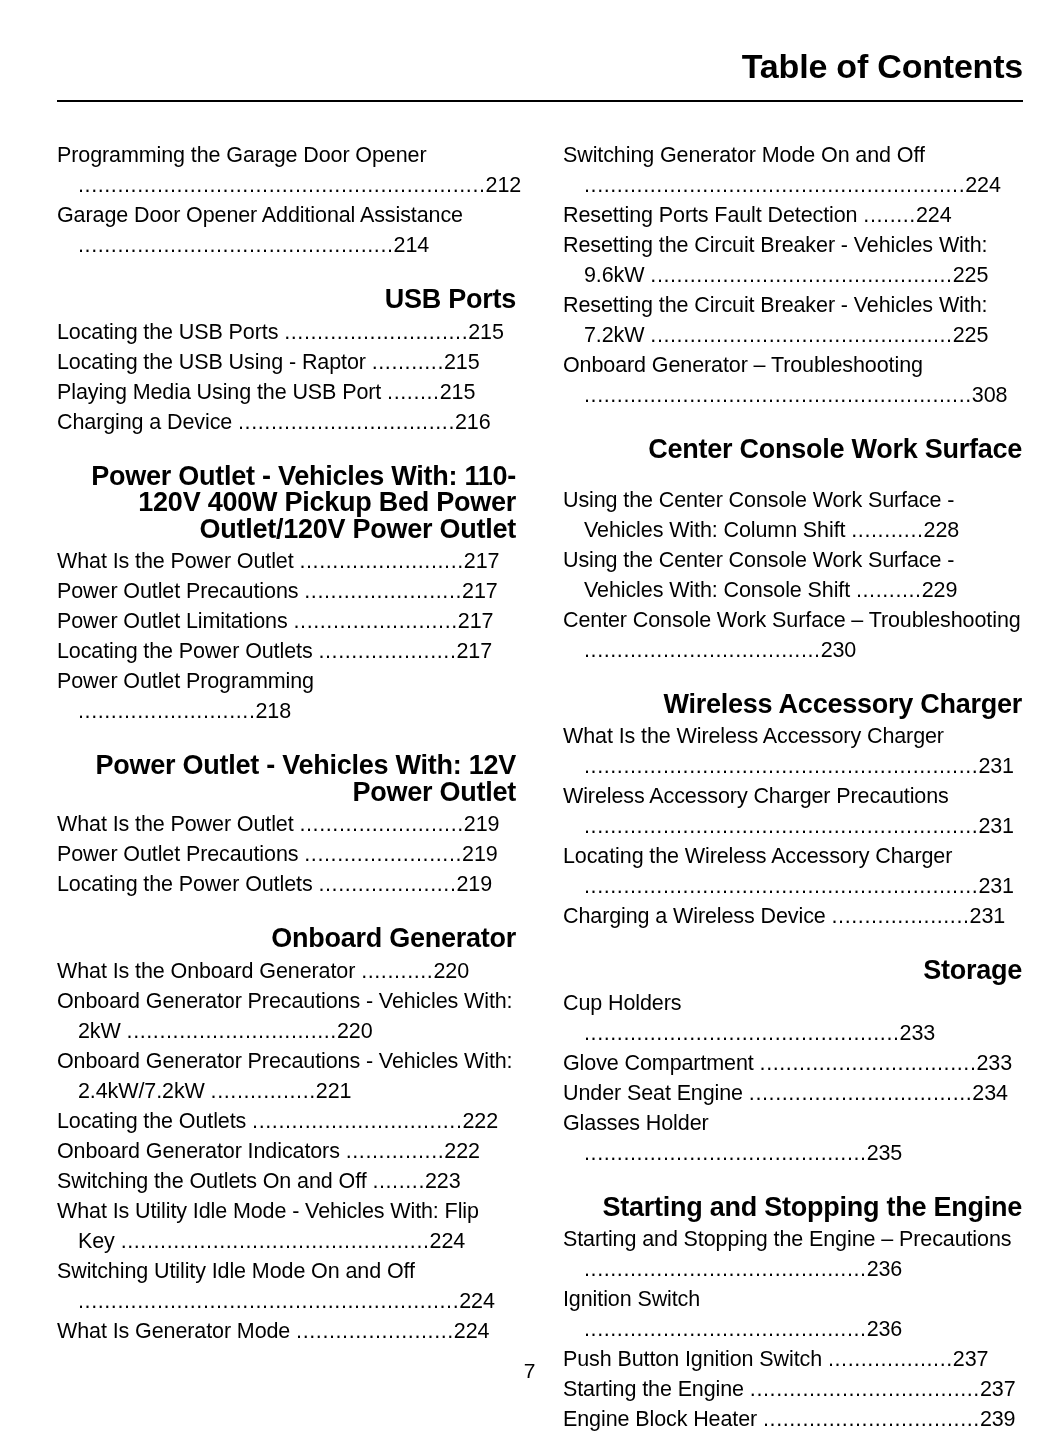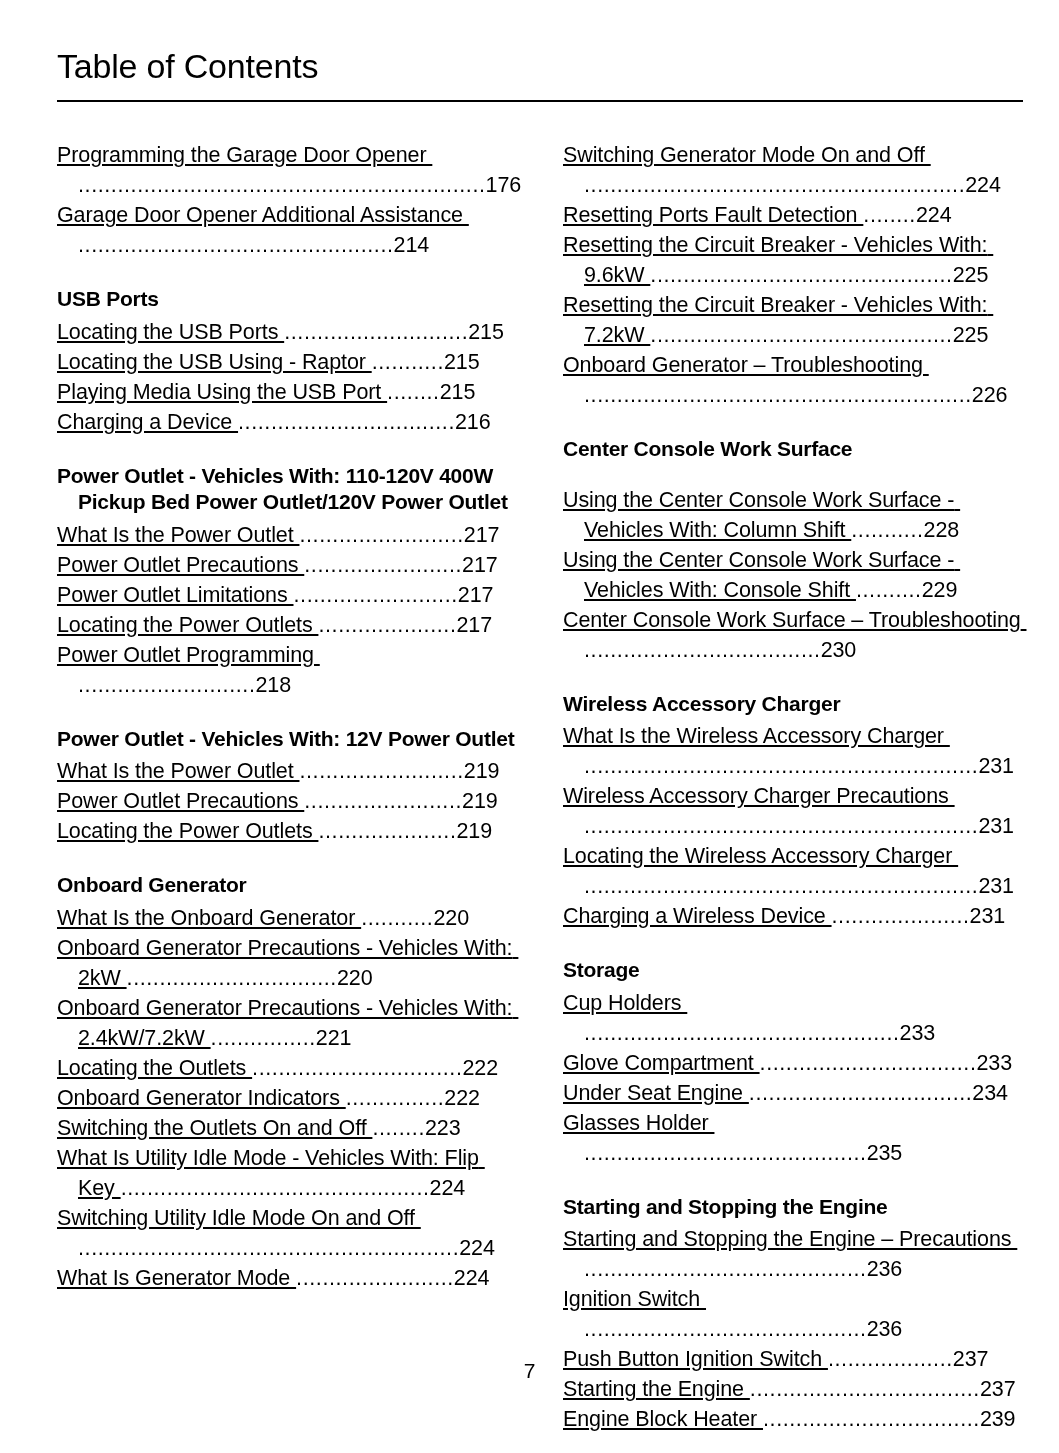--- a/index.html
+++ b/index.html
@@ -19,23 +19,23 @@
     position: absolute;
     left: 0; top: 0;
     width: 1059px;
     height: 1453px;
   }
   .page-title {
     position: absolute;
     left: 57px;
     top: 46px;
     width: 966px;
-    text-align: left;
+    text-align: right;
     font-size: 34px;
-    font-weight: normal;
+    font-weight: bold;
     letter-spacing: -0.2px;
     line-height: 40px;
   }
   .title-rule {
     position: absolute;
     left: 57px;
     top: 100px;
     width: 966px;
     height: 2px;
     background: #000000;
@@ -49,43 +49,44 @@
     gap: 47px;
   }
   .column {
     width: 459px;
     flex: 0 0 459px;
   }
   .section {
     margin: 0;
   }
   .section-heading {
-    font-size: 21px;
+    font-size: 27px;
     font-weight: bold;
     line-height: 26.5px;
     letter-spacing: -0.25px;
     padding-left: 21px;
     text-indent: -21px;
     margin: 0 0 4px 0;
+    text-align: right;
   }
   .gap-before-heading {
     margin-top: 26px;
   }
   .toc-entry {
     display: block;
     font-size: 21.5px;
     line-height: 30px;
     letter-spacing: -0.1px;
     padding-left: 21px;
     text-indent: -21px;
     margin: 0;
     white-space: normal;
     word-break: normal;
   }
-  .toc-entry .label { white-space: pre-wrap; text-decoration: underline; }
+  .toc-entry .label { white-space: pre-wrap; }
   .toc-entry .leader { letter-spacing: 0.6px; }
   .toc-entry .pageno { }
   .page-number {
     position: absolute;
     left: 0;
     top: 1358px;
     width: 1059px;
     text-align: center;
     font-size: 21px;
     line-height: 26px;
@@ -95,21 +96,21 @@
 <body>
 
 <div class="page">
 
   <div class="page-title">Table of Contents</div>
   <div class="title-rule"></div>
 
   <div class="columns">
     <div class="column" id="col-0">
         <div class="section">
-          <div class="toc-entry"><span class="label">Programming the Garage Door Opener </span><span class="leader">..............................................................</span><span class="pageno">176</span></div>
+          <div class="toc-entry"><span class="label">Programming the Garage Door Opener </span><span class="leader">..............................................................</span><span class="pageno">212</span></div>
           <div class="toc-entry"><span class="label">Garage Door Opener Additional Assistance </span><span class="leader">................................................</span><span class="pageno">214</span></div>
         </div>
         <div class="section">
           <div class="section-heading gap-before-heading">USB Ports</div>
           <div class="toc-entry"><span class="label">Locating the USB Ports </span><span class="leader">............................</span><span class="pageno">215</span></div>
           <div class="toc-entry"><span class="label">Locating the USB Using - Raptor </span><span class="leader">...........</span><span class="pageno">215</span></div>
           <div class="toc-entry"><span class="label">Playing Media Using the USB Port </span><span class="leader">........</span><span class="pageno">215</span></div>
           <div class="toc-entry"><span class="label">Charging a Device </span><span class="leader">.................................</span><span class="pageno">216</span></div>
         </div>
         <div class="section">
@@ -138,21 +139,21 @@
           <div class="toc-entry"><span class="label">Switching Utility Idle Mode On and Off </span><span class="leader">..........................................................</span><span class="pageno">224</span></div>
           <div class="toc-entry"><span class="label">What Is Generator Mode </span><span class="leader">........................</span><span class="pageno">224</span></div>
         </div>
       </div>
     <div class="column" id="col-1">
         <div class="section">
           <div class="toc-entry"><span class="label">Switching Generator Mode On and Off </span><span class="leader">..........................................................</span><span class="pageno">224</span></div>
           <div class="toc-entry"><span class="label">Resetting Ports Fault Detection </span><span class="leader">........</span><span class="pageno">224</span></div>
           <div class="toc-entry"><span class="label">Resetting the Circuit Breaker - Vehicles With: 9.6kW </span><span class="leader">..............................................</span><span class="pageno">225</span></div>
           <div class="toc-entry"><span class="label">Resetting the Circuit Breaker - Vehicles With: 7.2kW </span><span class="leader">..............................................</span><span class="pageno">225</span></div>
-          <div class="toc-entry"><span class="label">Onboard Generator – Troubleshooting </span><span class="leader">...........................................................</span><span class="pageno">226</span></div>
+          <div class="toc-entry"><span class="label">Onboard Generator – Troubleshooting </span><span class="leader">...........................................................</span><span class="pageno">308</span></div>
         </div>
         <div class="section">
           <div class="section-heading gap-before-heading">Center Console Work Surface</div>
           <div style="height: 18px;"></div>
           <div class="toc-entry"><span class="label">Using the Center Console Work Surface - Vehicles With: Column Shift </span><span class="leader">...........</span><span class="pageno">228</span></div>
           <div class="toc-entry"><span class="label">Using the Center Console Work Surface - Vehicles With: Console Shift </span><span class="leader">..........</span><span class="pageno">229</span></div>
           <div class="toc-entry"><span class="label">Center Console Work Surface – Troubleshooting </span><span class="leader">....................................</span><span class="pageno">230</span></div>
         </div>
         <div class="section">
           <div class="section-heading gap-before-heading">Wireless Accessory Charger</div>

